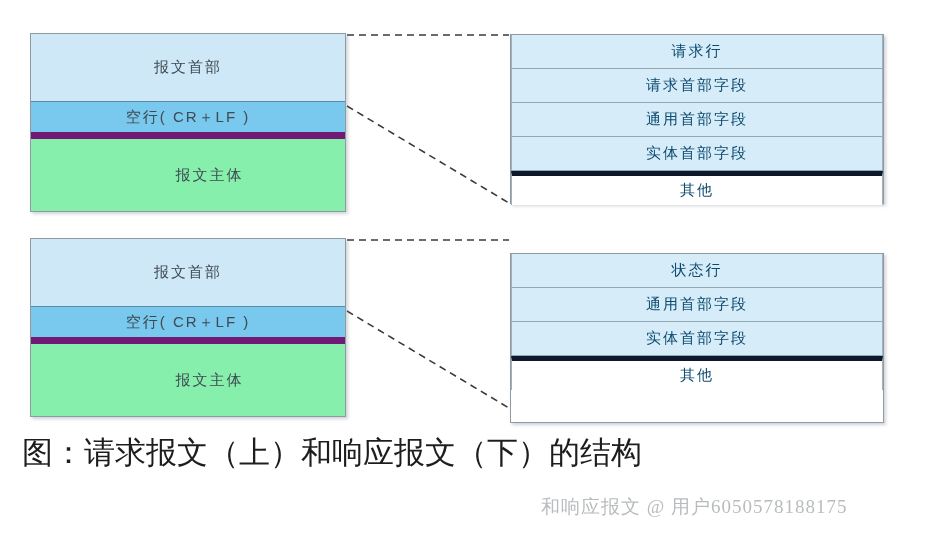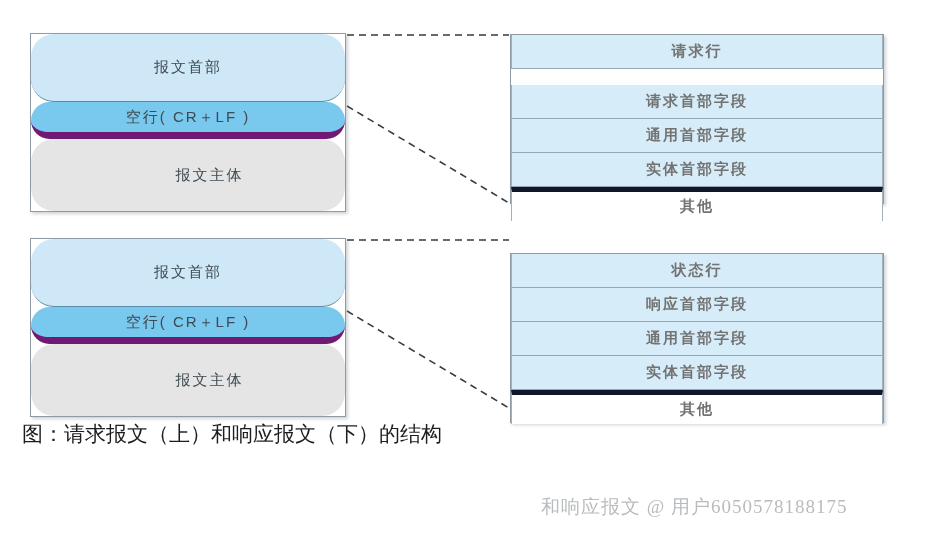--- a/index.html
+++ b/index.html
@@ -31,48 +31,46 @@
   }
   .msg-seg {
     box-sizing: border-box;
     display: flex;
     align-items: center;
     justify-content: center;
     font-size: 15px;
     letter-spacing: 2px;
     color: #3f4a52;
     font-family: "Liberation Sans", "DejaVu Sans", sans-serif;
-    border-radius: 23px;
   }
   .seg-head   { background: #cfe8f7; border-bottom: 1px solid #5a8aa6; }
   .seg-blank  { background: #79c8ee; border-bottom: 7px solid #701a75; }
-  .seg-body   { background: #e5e5e5; padding-left: 43px; }
+  .seg-body   { background: #86efac; padding-left: 43px; }
 
   
   .detail-box {
     position: absolute;
     box-sizing: border-box;
     border: 1px solid #8f9aa3;
     box-shadow: 2px 2px 3px rgba(120,130,140,0.35);
     background: #ffffff;
   }
   .detail-row {
     box-sizing: border-box;
     display: flex;
     align-items: center;
     justify-content: center;
     font-size: 15px;
     letter-spacing: 2px;
-    color: #737373;
+    color: #0c4a6e;
     background: #d6ecf8;
     border-bottom: 1px solid #93a8b5;
     border-left: 1px solid #9fb2bd;
     border-right: 1px solid #9fb2bd;
     font-family: "Liberation Sans", "DejaVu Sans", sans-serif;
-    font-weight: bold;
   }
   .detail-row.last {
     background: #ffffff;
     border-bottom: none;
     border-top: 5px solid #0f172a;
   }
 
   
   .connector-svg {
     position: absolute;
@@ -80,22 +78,22 @@
     top: 0;
     width: 936px;
     height: 537px;
     pointer-events: none;
   }
 
   
   .caption {
     position: absolute;
     left: 22px;
-    top: 420px;
-    font-size: 21px;
+    top: 432px;
+    font-size: 31px;
     color: #1d1d1d;
     font-family: Liberation Sans, sans-serif;
     white-space: nowrap;
   }
 
   
   .watermark {
     position: absolute;
     left: 541px;
     top: 494px;
@@ -121,35 +119,34 @@
   </svg>
 
   <div class="msg-box" style="left:30px; top:33px; width:316px; height:179px;">
     <div class="msg-seg seg-head" style="height:68px;">报文首部</div>
     <div class="msg-seg seg-blank" style="height:37px;">空行( CR＋LF )</div>
     <div class="msg-seg seg-body" style="height:72px;">报文主体</div>
   </div>
 
   <div class="detail-box" style="left:510px; top:34px; width:374px; height:170px;">
     <div class="detail-row" style="height:34px;">请求行</div>
-    <div class="detail-row" style="height:34px;margin-top:16px;">请求首部字段</div>
+    <div class="detail-row" style="height:34px;">请求首部字段</div>
     <div class="detail-row" style="height:34px;">通用首部字段</div>
     <div class="detail-row" style="height:34px;">实体首部字段</div>
     <div class="detail-row last" style="height:34px;">其他</div>
   </div>
 
   <div class="msg-box" style="left:30px; top:238px; width:316px; height:179px;">
     <div class="msg-seg seg-head" style="height:68px;">报文首部</div>
     <div class="msg-seg seg-blank" style="height:37px;">空行( CR＋LF )</div>
     <div class="msg-seg seg-body" style="height:72px;">报文主体</div>
   </div>
 
   <div class="detail-box" style="left:510px; top:253px; width:374px; height:170px;">
     <div class="detail-row" style="height:34px;">状态行</div>
-    <div class="detail-row" style="height:34px;">响应首部字段</div>
     <div class="detail-row" style="height:34px;">通用首部字段</div>
     <div class="detail-row" style="height:34px;">实体首部字段</div>
     <div class="detail-row last" style="height:34px;">其他</div>
   </div>
 
   <div class="caption">图：请求报文（上）和响应报文（下）的结构</div>
 
   <div class="watermark">和响应报文 @ 用户6050578188175</div>
 
 </div>

